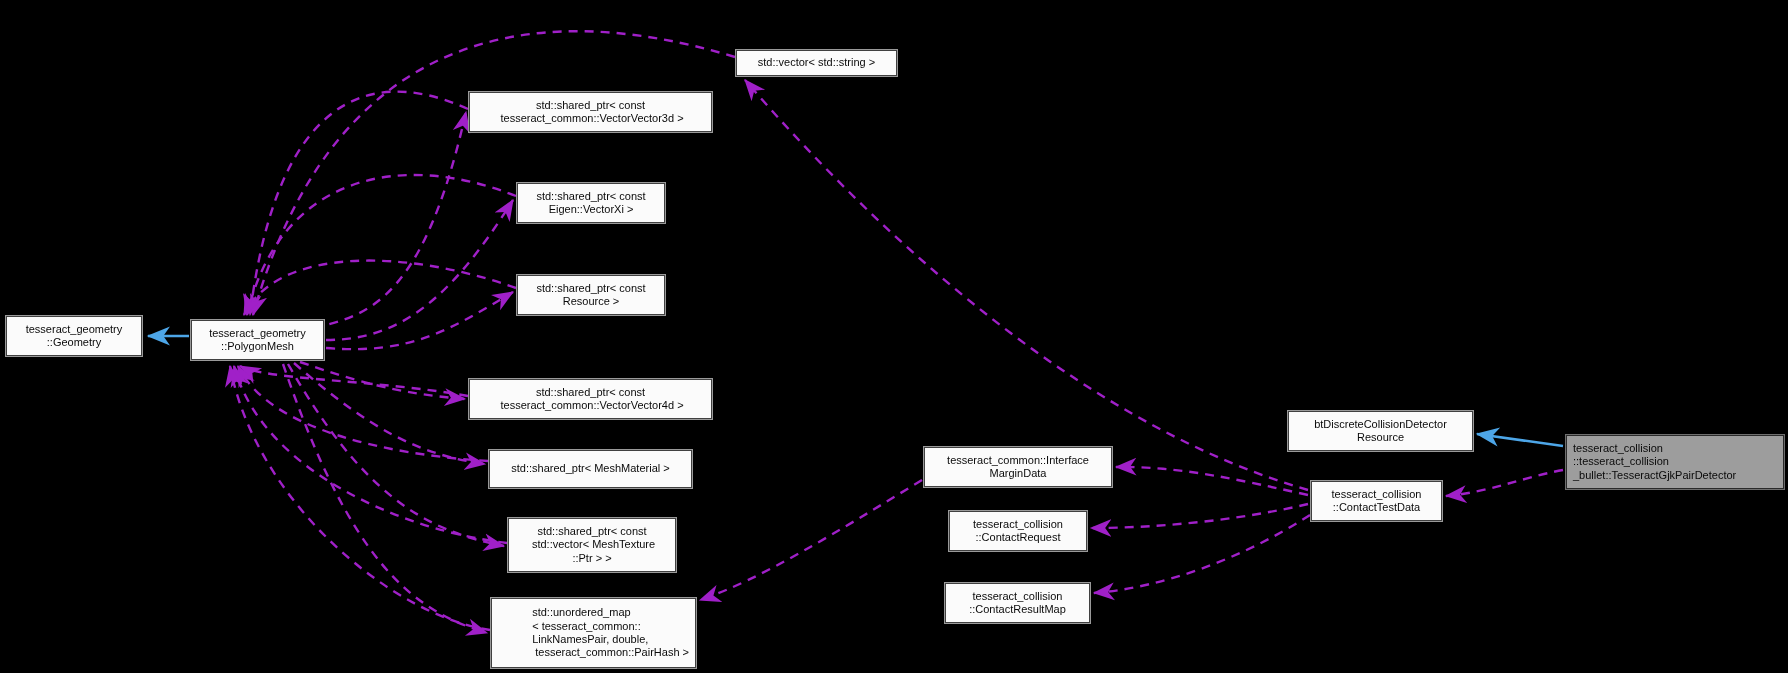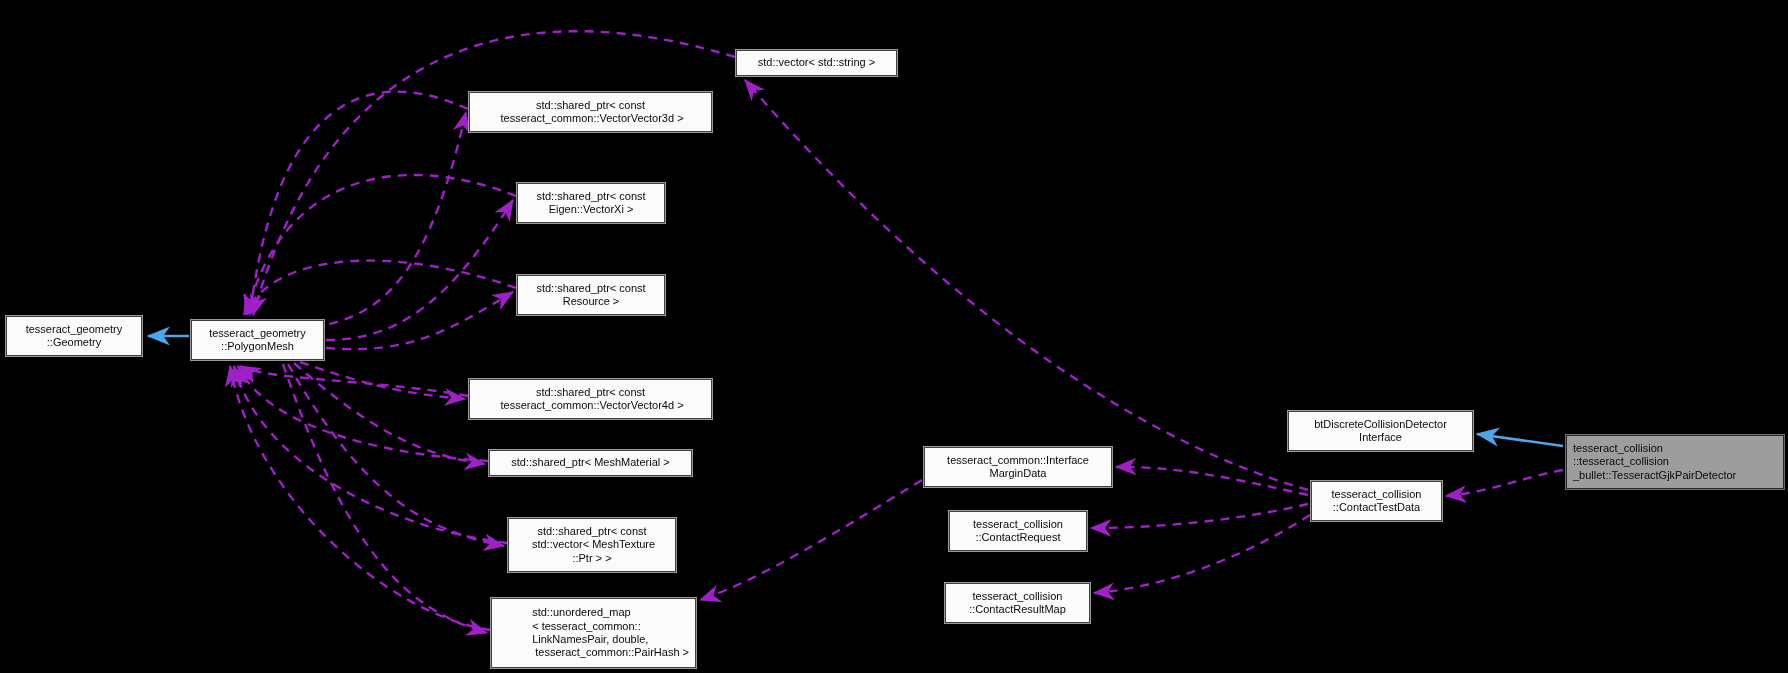--- a/index.html
+++ b/index.html
@@ -128,21 +128,21 @@
   <div class="node" style="left:517px;top:275px;width:148px;height:40px;">
     <span class="label">std::shared_ptr&lt; const
 Resource &gt;</span>
   </div>
 
   <div class="node" style="left:469px;top:379px;width:243px;height:40px;">
     <span class="label">std::shared_ptr&lt; const
  tesseract_common::VectorVector4d &gt;</span>
   </div>
 
-  <div class="node" style="left:489px;top:450px;width:203px;height:26px;">
+  <div class="node" style="left:489px;top:450px;width:203px;height:38px;">
     <span class="label">std::shared_ptr&lt; MeshMaterial &gt;</span>
   </div>
 
   <div class="node" style="left:508px;top:518px;width:168px;height:54px;">
     <span class="label">std::shared_ptr&lt; const
  std::vector&lt; MeshTexture
 ::Ptr &gt; &gt;</span>
   </div>
 
   <div class="node" style="left:491px;top:598px;width:205px;height:70px;text-align:left;justify-content:flex-end;">
@@ -162,21 +162,21 @@
 ::ContactRequest</span>
   </div>
 
   <div class="node" style="left:945px;top:583px;width:145px;height:40px;">
     <span class="label">tesseract_collision
 ::ContactResultMap</span>
   </div>
 
   <div class="node" style="left:1288px;top:411px;width:185px;height:40px;">
     <span class="label">btDiscreteCollisionDetector
-Interface</span>
+Resource</span>
   </div>
 
   <div class="node" style="left:1311px;top:481px;width:131px;height:40px;">
     <span class="label">tesseract_collision
 ::ContactTestData</span>
   </div>
 
   <div class="node focus" style="left:1566px;top:435px;width:218px;height:54px;">
     <span class="label">tesseract_collision
 ::tesseract_collision

